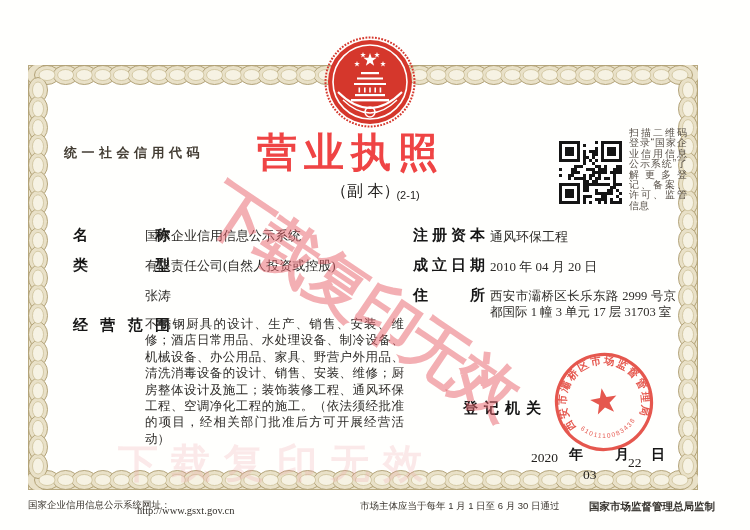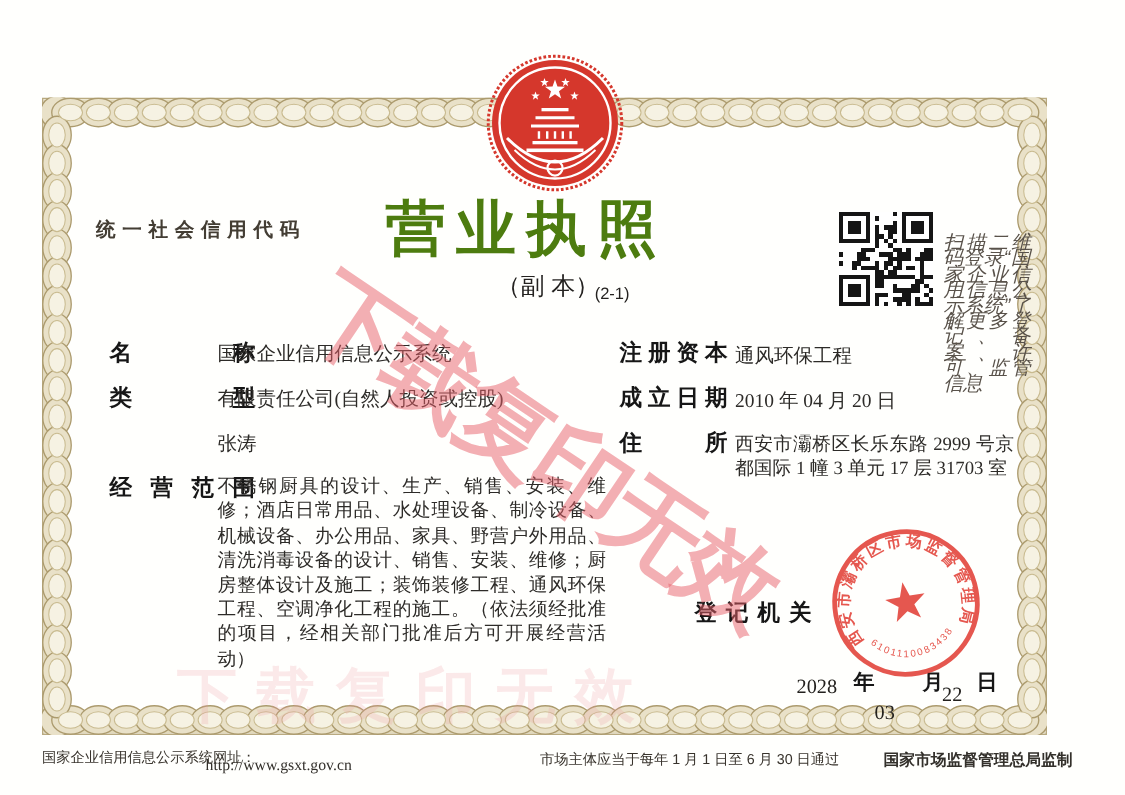--- a/index.html
+++ b/index.html
@@ -5,27 +5,27 @@
   html,body{margin:0;padding:0;background:#ffffff;}
   .stage{position:relative;width:750px;height:530px;background:#fffffd;overflow:hidden;
          font-family:"Liberation Sans","DejaVu Sans",sans-serif;}
   .abs{position:absolute;}
 
   
   .credit-label{left:64px;top:144px;font-size:13px;letter-spacing:4.5px;color:#433d33;font-weight:700;}
   .credit-code{left:62px;top:165px;font-size:15px;letter-spacing:2.2px;color:#1d1c1a;
                font-family:"Liberation Serif","DejaVu Serif",serif;}
   .lic-title{left:257px;top:125px;font-size:40px;font-weight:900;letter-spacing:7px;
-             color:#4d7c0f;white-space:nowrap;}
+             color:#ef4444;white-space:nowrap;}
   .lic-subtitle{left:331px;top:181px;font-size:16px;color:#242220;white-space:nowrap;}
   .copy-no{font-size:11px;position:relative;top:3px;left:-3px;color:#242220;}
 
   
-  .qr-caption{left:629px;top:157px;width:58px;font-size:13px;line-height:10.4px;
-              color:#59524a;text-align:justify;font-style:italic;}
+  .qr-caption{left:629px;top:128px;width:58px;font-size:10px;line-height:10.4px;
+              color:#59524a;text-align:justify;}
 
   
   .flabel{font-size:15px;font-weight:700;color:#161616;display:inline-block;
           text-align:justify;text-align-last:justify;-moz-text-align-last:justify;}
   .lw{width:97px;} .rw{width:72px;}
   .fvalue{font-size:13px;color:#2d2b28;font-family:"Liberation Serif","DejaVu Serif",serif;}
   .block{line-height:16.4px;font-size:12.5px;text-align:justify;}
 
   
   .reg-label{left:463px;top:399px;width:78px;}
@@ -478,21 +478,21 @@
     <span class="flabel rw">成立日期</span></div>
   <div class="abs fvalue z2" style="left:490px;top:258px;">2010 年 04 月 20 日</div>
 
   <div class="abs z2" style="left:413px;top:286px;">
     <span class="flabel rw">住所</span></div>
   <div class="abs fvalue block z2" style="left:490px;top:288px;width:186px;line-height:16px;">西安市灞桥区长乐东路 2999 号京都国际 1 幢 3 单元 17 层 31703 室</div>
 
   <div class="abs z2 reg-label">
     <span class="flabel" style="width:78px;">登记机关</span></div>
 
-  <div class="abs z2 date-num" style="left:531px;top:450px;">2028</div>
+  <div class="abs z2 date-num" style="left:531px;top:450px;">2020</div>
   <div class="abs z2 date-unit" style="left:569px;top:446px;">年</div>
   <div class="abs z2 date-num" style="left:583px;top:455px;margin-top:12px;">03</div>
   <div class="abs z2 date-unit" style="left:615px;top:446px;">月</div>
   <div class="abs z2 date-num" style="left:628px;top:455px;">22</div>
   <div class="abs z2 date-unit" style="left:651px;top:446px;">日</div>
 
   <svg class="abs z4" style="left:549px;top:347px;" width="110" height="110" viewBox="0 0 110 110">
     <g transform="rotate(-10 55 55)" opacity="0.87">
       <circle cx="55" cy="55" r="47.5" fill="none" stroke="#e23f35" stroke-width="3.2"></circle>
       <polygon fill="#e23f35" points="55.00,41.00 58.29,50.47 68.31,50.67 60.33,56.73 63.23,66.33 55.00,60.60 46.77,66.33 49.67,56.73 41.69,50.67 51.71,50.47"></polygon>

